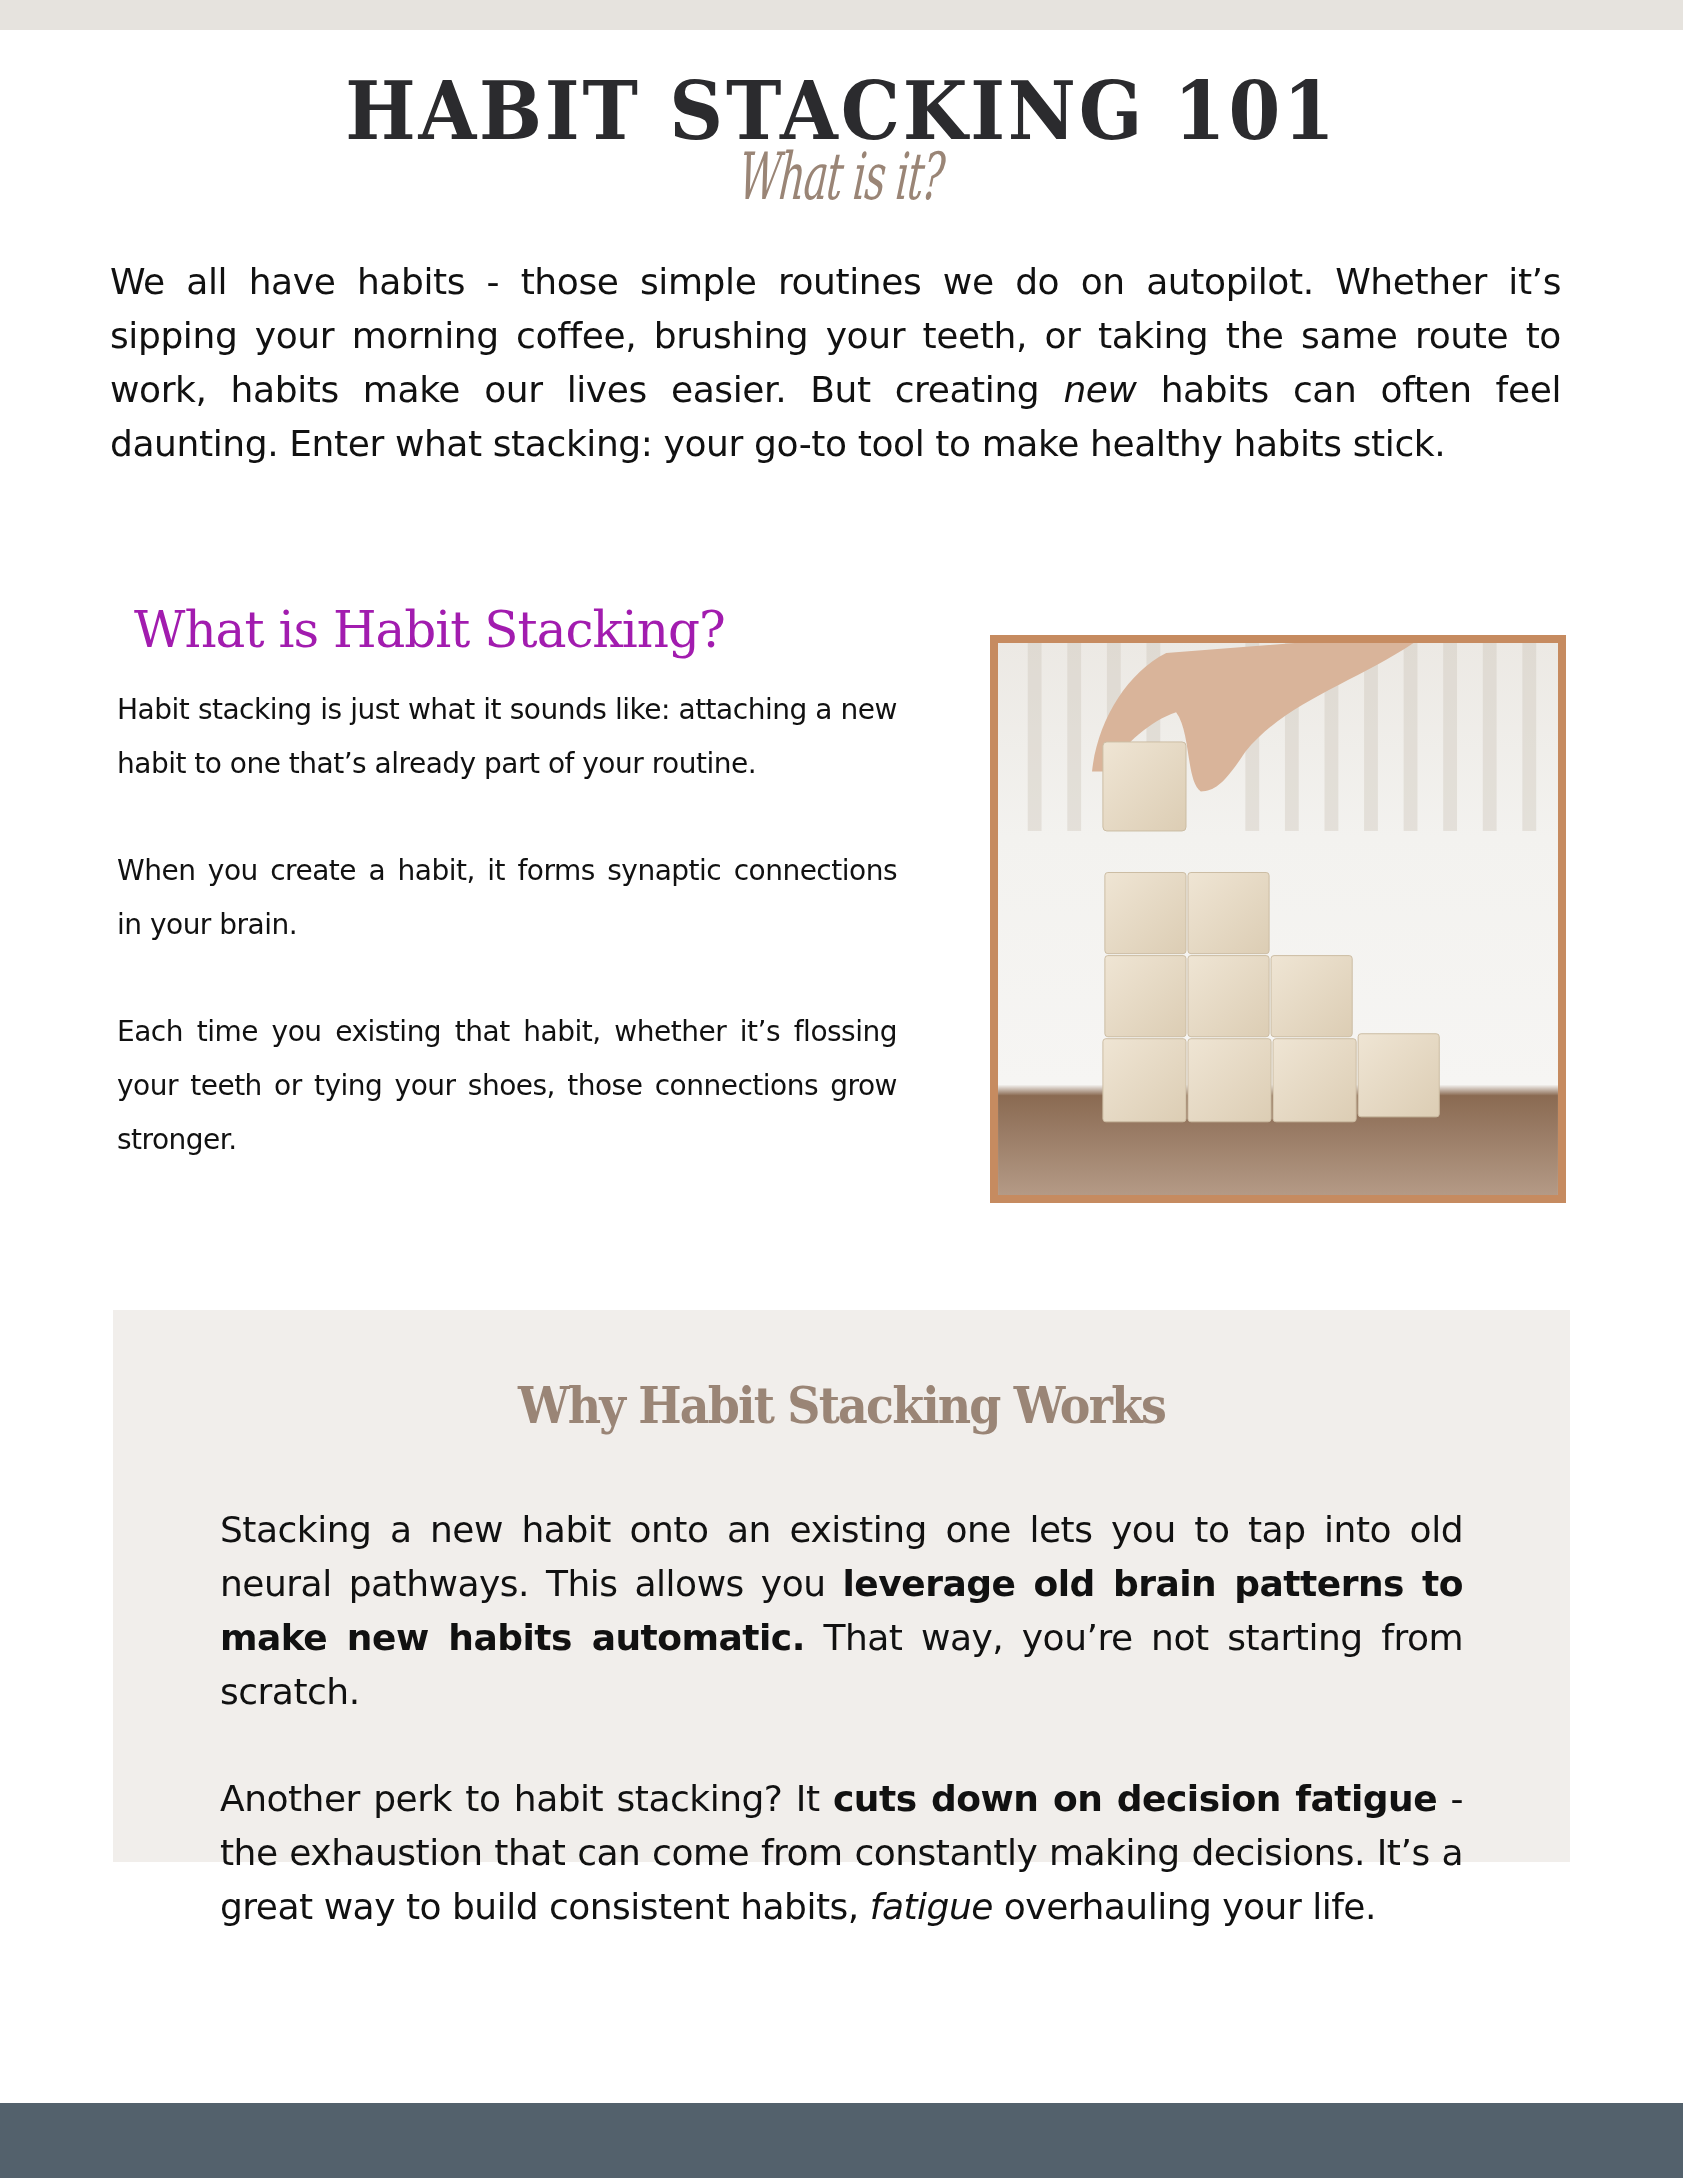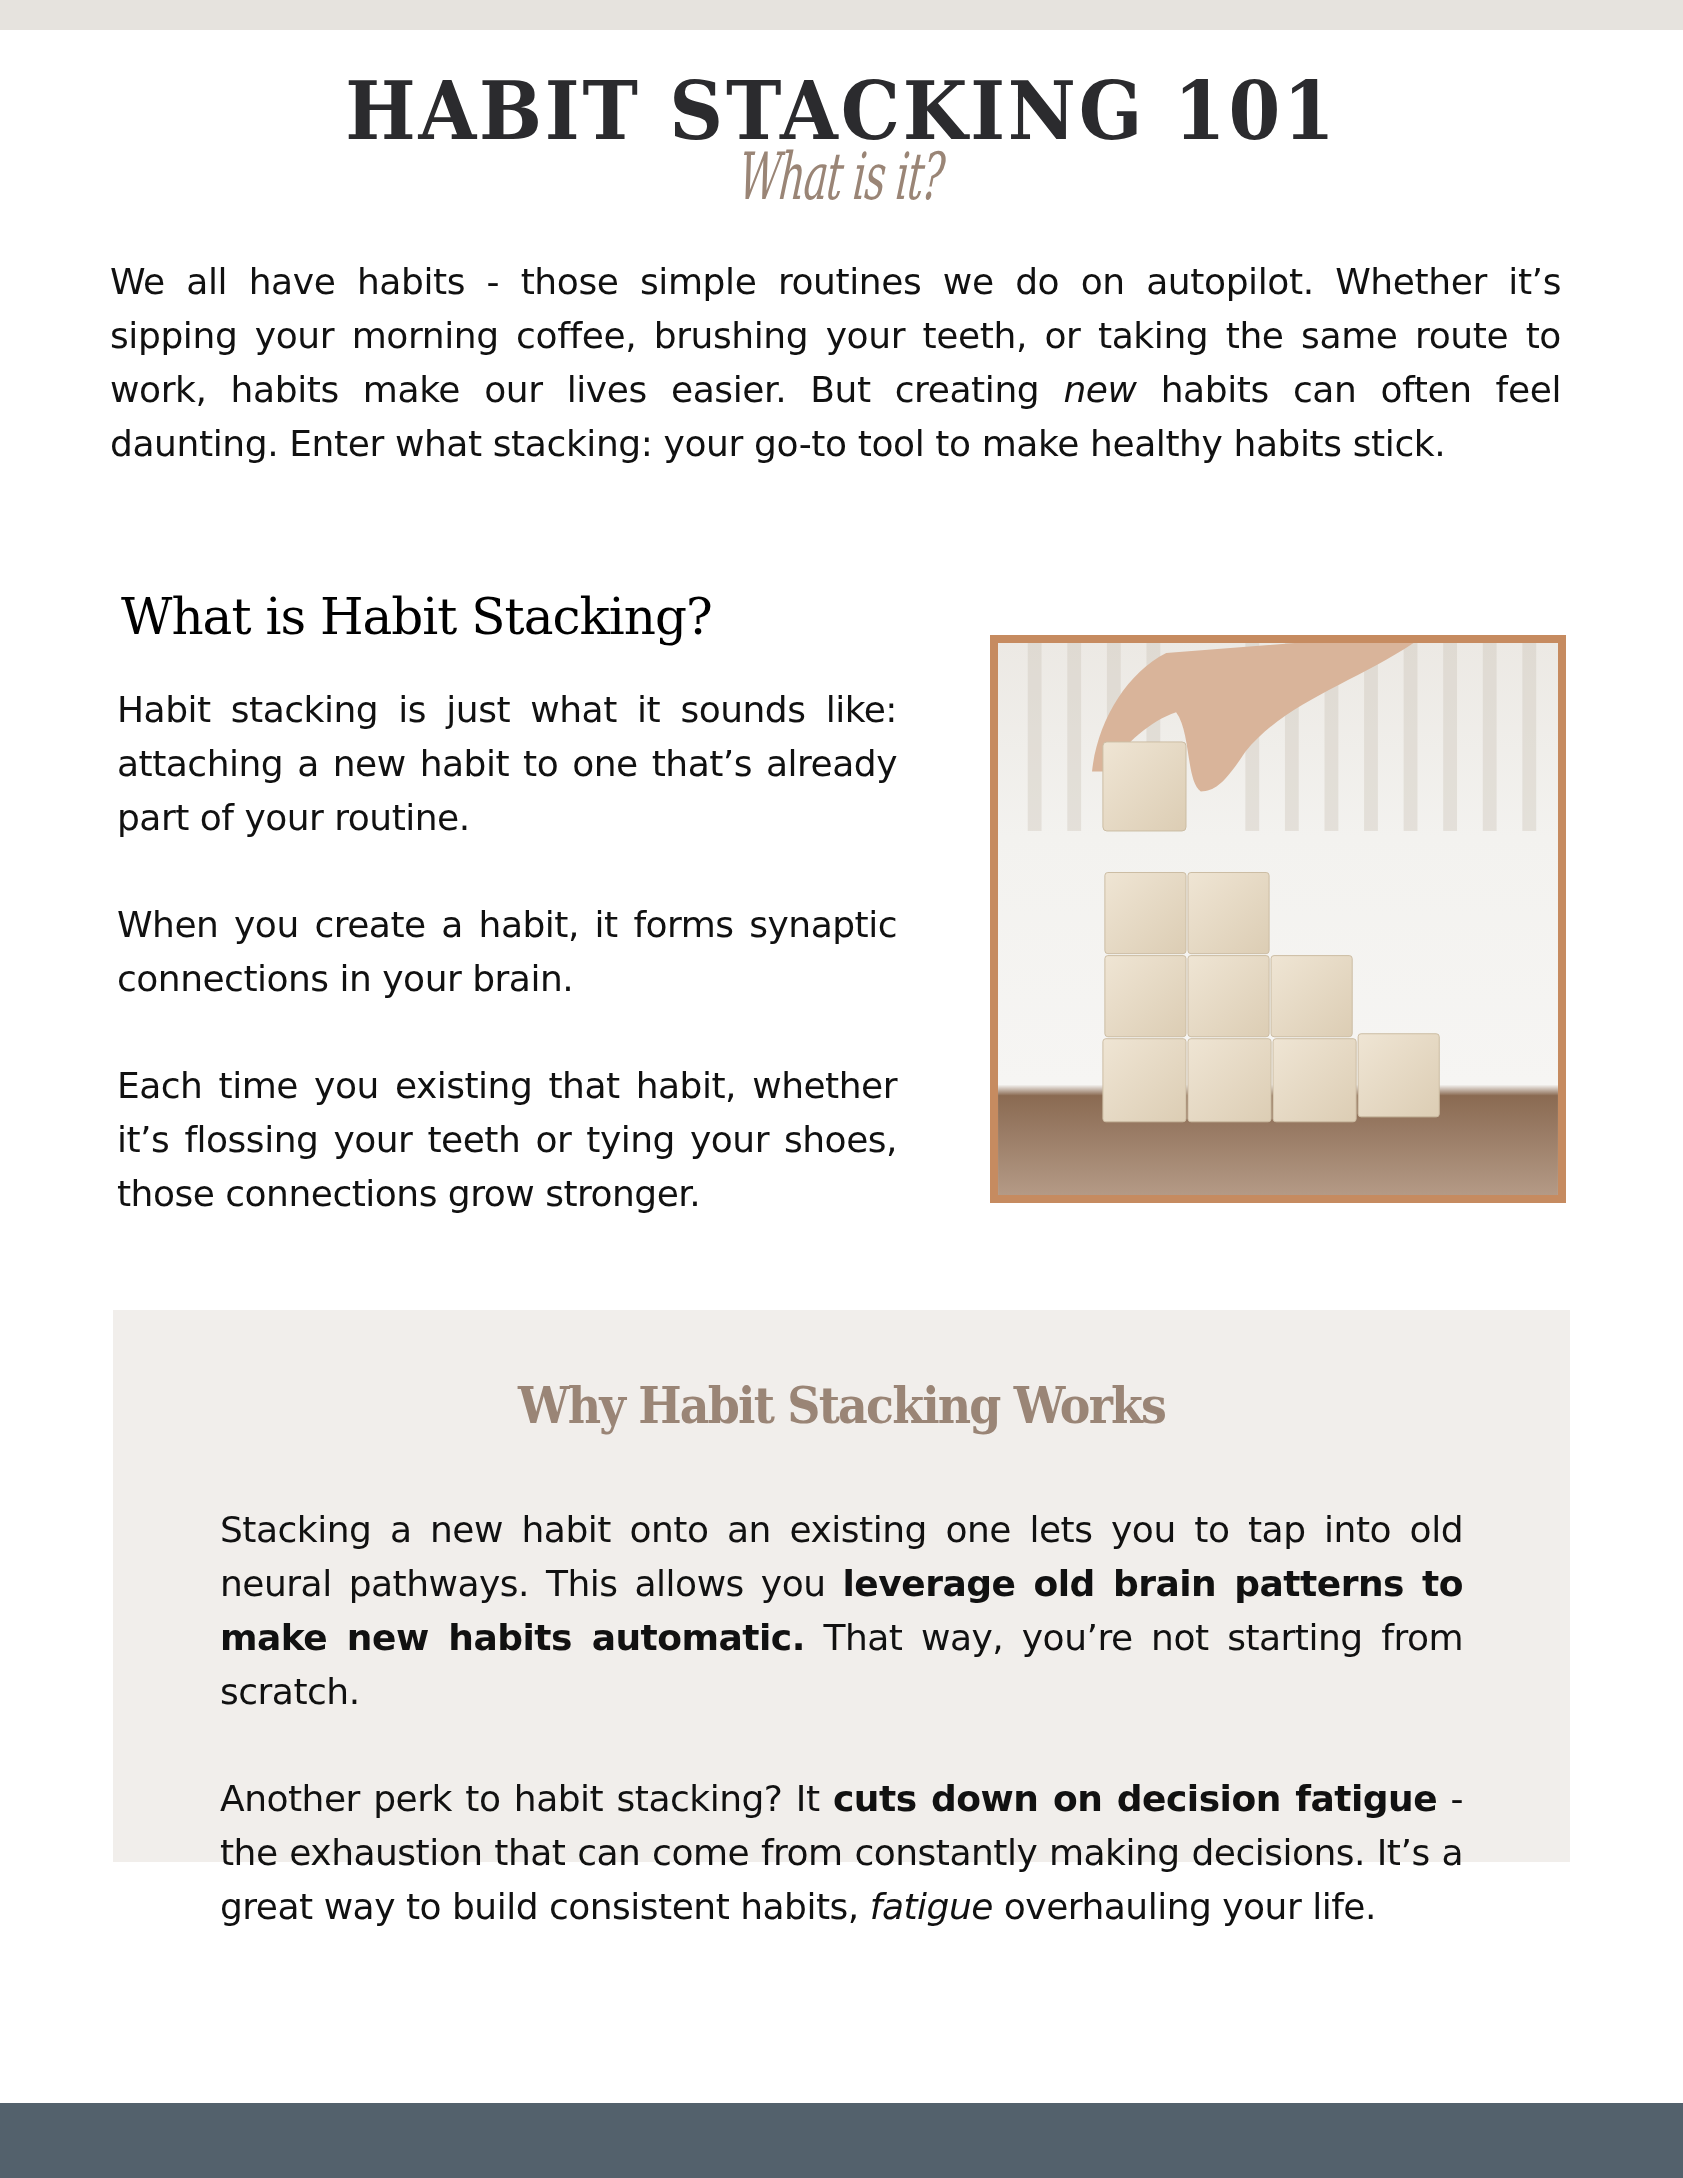--- a/index.html
+++ b/index.html
@@ -20,26 +20,26 @@
     font-family: "DejaVu Serif", serif; font-style: italic; font-size: 65px;
     color: #9a8576; line-height: 99px; transform: scaleX(0.62) skewX(-8deg);
     letter-spacing: -2px;
   }
   .intro {
     position: absolute; left: 110px; top: 255px; width: 1451px;
     font-size: 36px; line-height: 54px; text-align: justify; margin: 0;
     letter-spacing: -0.4px;
   }
   .h2 {
-    position: absolute; left: 117px; top: 579px; margin: 4px;
-    font-family: "DejaVu Serif", serif; font-size: 50px; color: #000000;
+    position: absolute; left: 117px; top: 579px; margin: 17px;
+    font-family: "DejaVu Serif", serif; font-size: 50px; color: #a21caf;
     font-weight: normal; letter-spacing: -1px; line-height: 69px;
   }
   .left-col { position: absolute; left: 117px; top: 683px; width: 780px; }
-  .left-col p { margin: 0 0 53px 0; font-size: 36px; line-height: 54px; text-align: justify; letter-spacing: -0.5px; }
+  .left-col p { margin: 0 0 53px 0; font-size: 28px; line-height: 54px; text-align: justify; letter-spacing: -0.5px; }
   .photo-frame {
     position: absolute; left: 990px; top: 635px; width: 560px; height: 552px;
     border: 8px solid #c68b60; background: #f2f0ee; overflow: hidden;
   }
   .photo-frame svg { display: block; }
   .works-box {
     position: absolute; left: 113px; top: 1310px; width: 1457px; height: 552px;
     background: #f1eeeb;
   }
   .works-title {

